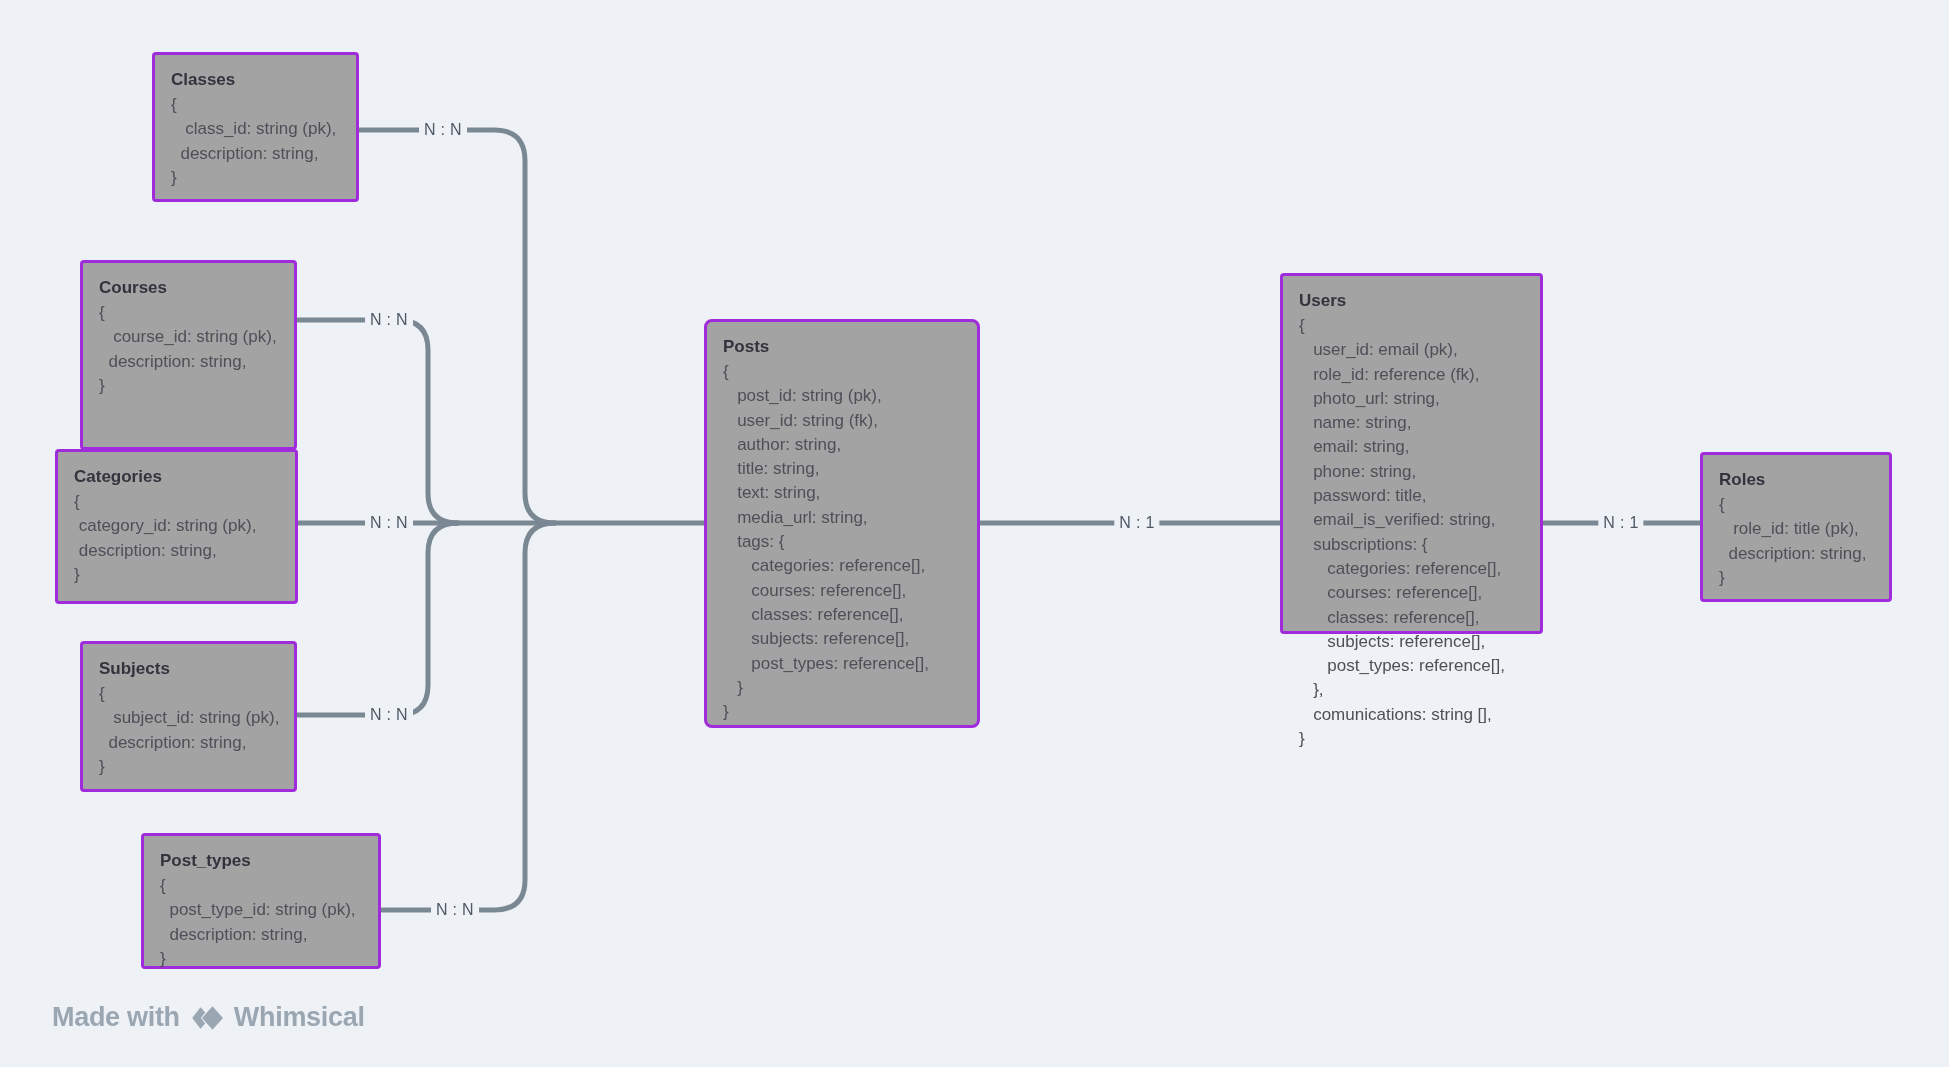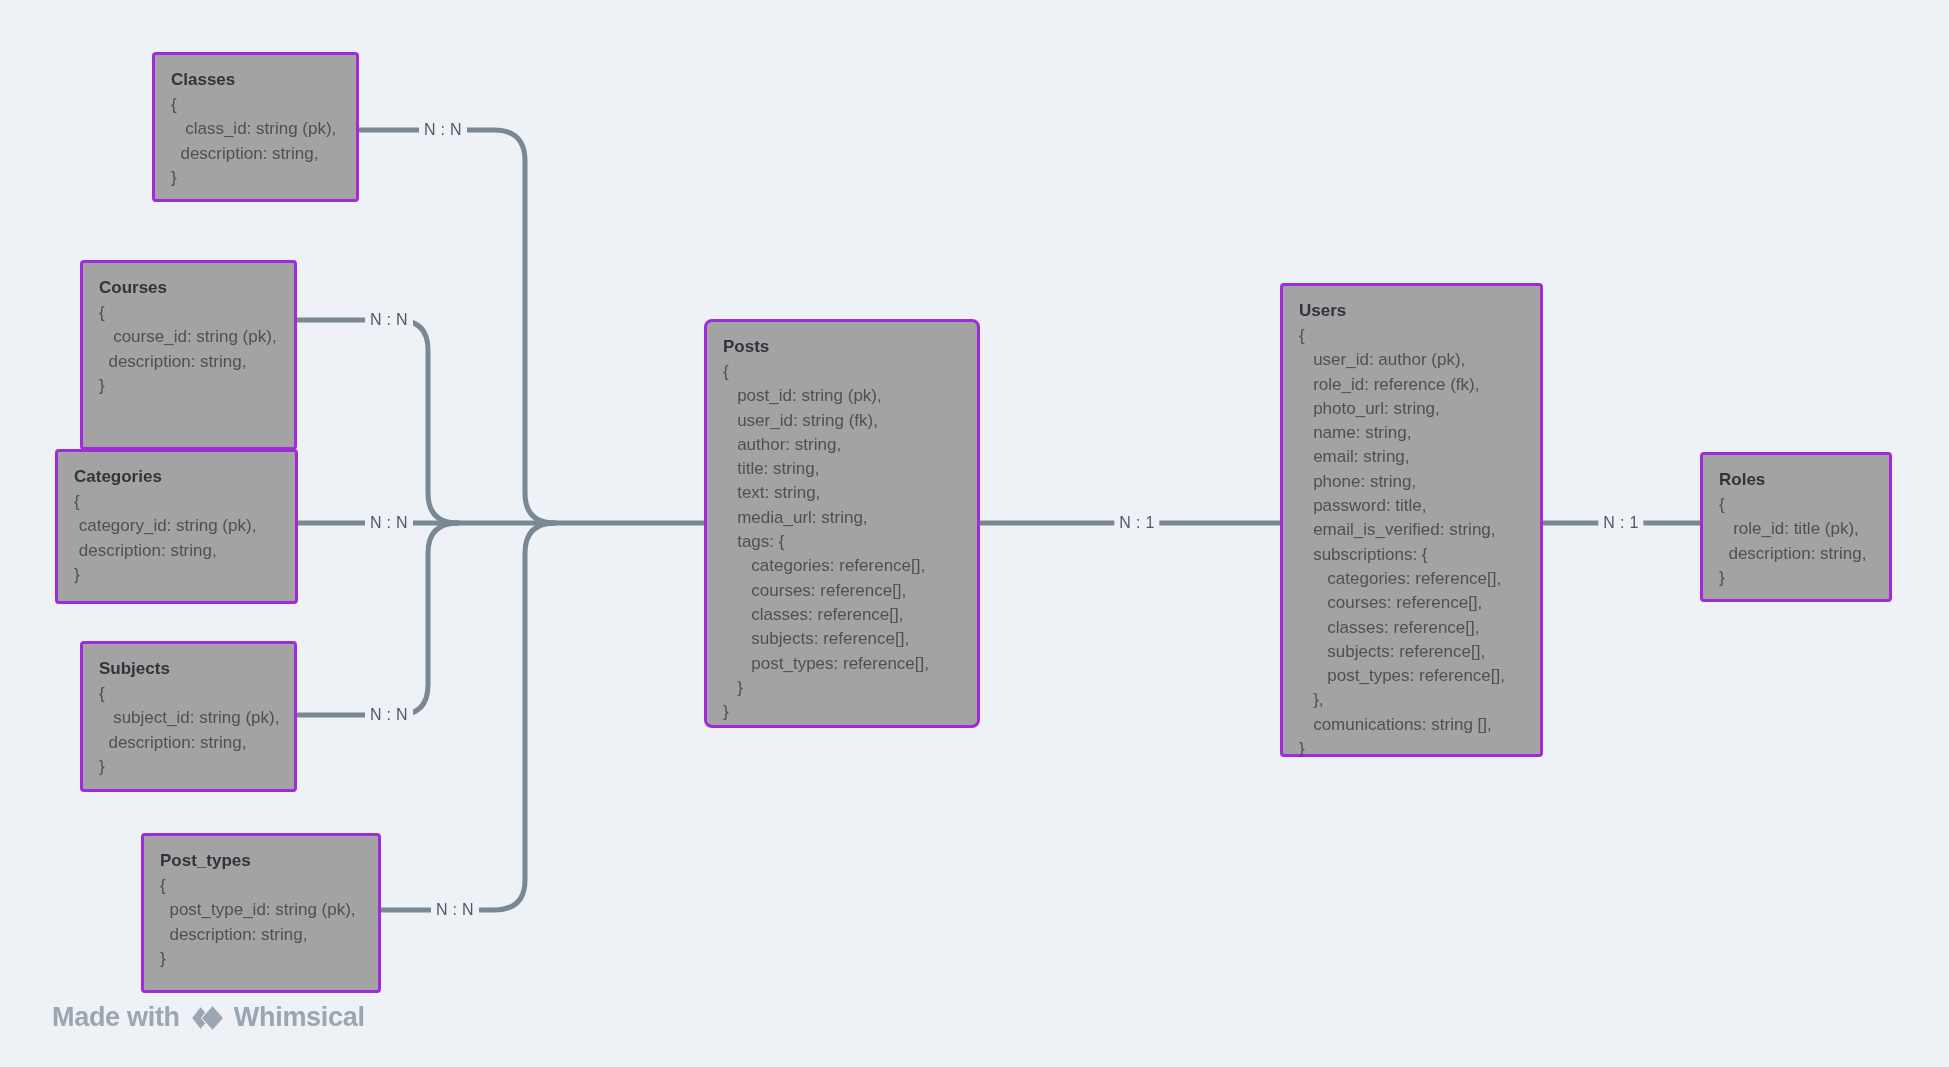--- a/index.html
+++ b/index.html
@@ -125,21 +125,21 @@
   </div>
   <div class="entity" id="ent-subjects" style="left: 80px; top: 641px; width: 217px; height: 151px;">
     <div class="entity-title">Subjects</div>
     <div class="entity-body">
         <div class="entity-line">{</div>
         <div class="entity-line">   subject_id: string (pk),</div>
         <div class="entity-line">  description: string,</div>
         <div class="entity-line">}</div>
       </div>
   </div>
-  <div class="entity" id="ent-post_types" style="left: 141px; top: 833px; width: 240px; height: 160px;">
+  <div class="entity" id="ent-post_types" style="left: 141px; top: 833px; width: 240px; height: 136px;">
     <div class="entity-title">Post_types</div>
     <div class="entity-body">
         <div class="entity-line">{</div>
         <div class="entity-line">  post_type_id: string (pk),</div>
         <div class="entity-line">  description: string,</div>
         <div class="entity-line">}</div>
       </div>
   </div>
   <div class="entity" id="ent-posts" style="left: 704px; top: 319px; width: 276px; height: 409px; border-radius: 8px;">
     <div class="entity-title">Posts</div>
@@ -154,25 +154,25 @@
         <div class="entity-line">   tags: {</div>
         <div class="entity-line">      categories: reference[],</div>
         <div class="entity-line">      courses: reference[],</div>
         <div class="entity-line">      classes: reference[],</div>
         <div class="entity-line">      subjects: reference[],</div>
         <div class="entity-line">      post_types: reference[],</div>
         <div class="entity-line">   }</div>
         <div class="entity-line">}</div>
       </div>
   </div>
-  <div class="entity" id="ent-users" style="left: 1280px; top: 283px; width: 263px; height: 474px;">
+  <div class="entity" id="ent-users" style="left: 1280px; top: 273px; width: 263px; height: 361px;">
     <div class="entity-title">Users</div>
     <div class="entity-body">
         <div class="entity-line">{</div>
-        <div class="entity-line">   user_id: author (pk),</div>
+        <div class="entity-line">   user_id: email (pk),</div>
         <div class="entity-line">   role_id: reference (fk),</div>
         <div class="entity-line">   photo_url: string,</div>
         <div class="entity-line">   name: string,</div>
         <div class="entity-line">   email: string,</div>
         <div class="entity-line">   phone: string,</div>
         <div class="entity-line">   password: title,</div>
         <div class="entity-line">   email_is_verified: string,</div>
         <div class="entity-line">   subscriptions: {</div>
         <div class="entity-line">      categories: reference[],</div>
         <div class="entity-line">      courses: reference[],</div>

